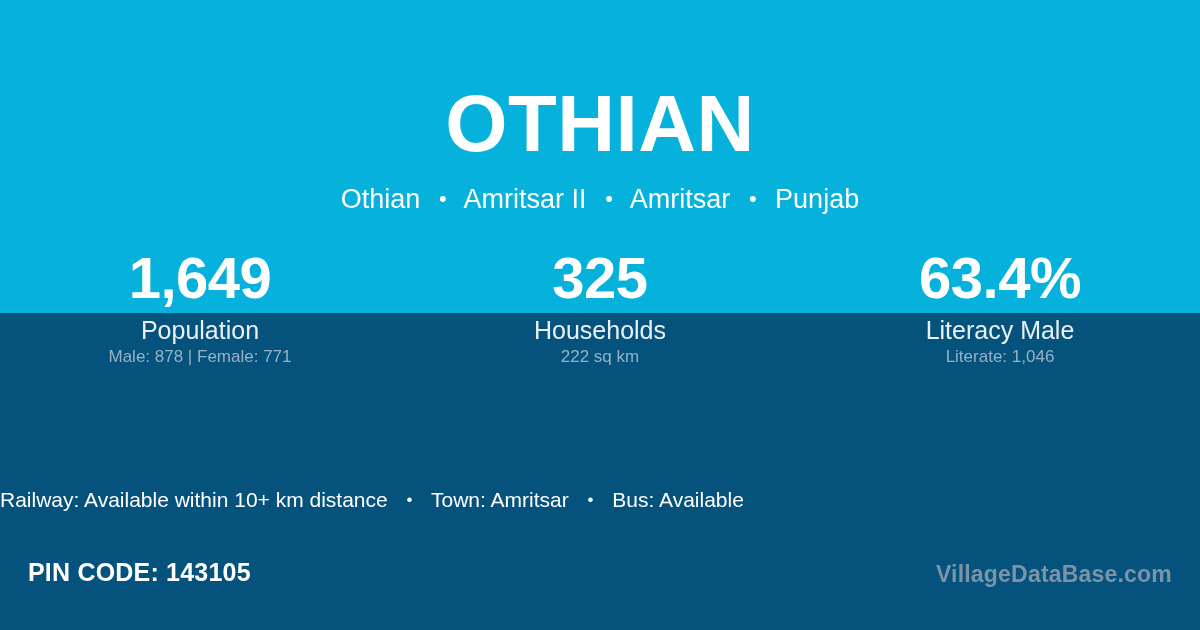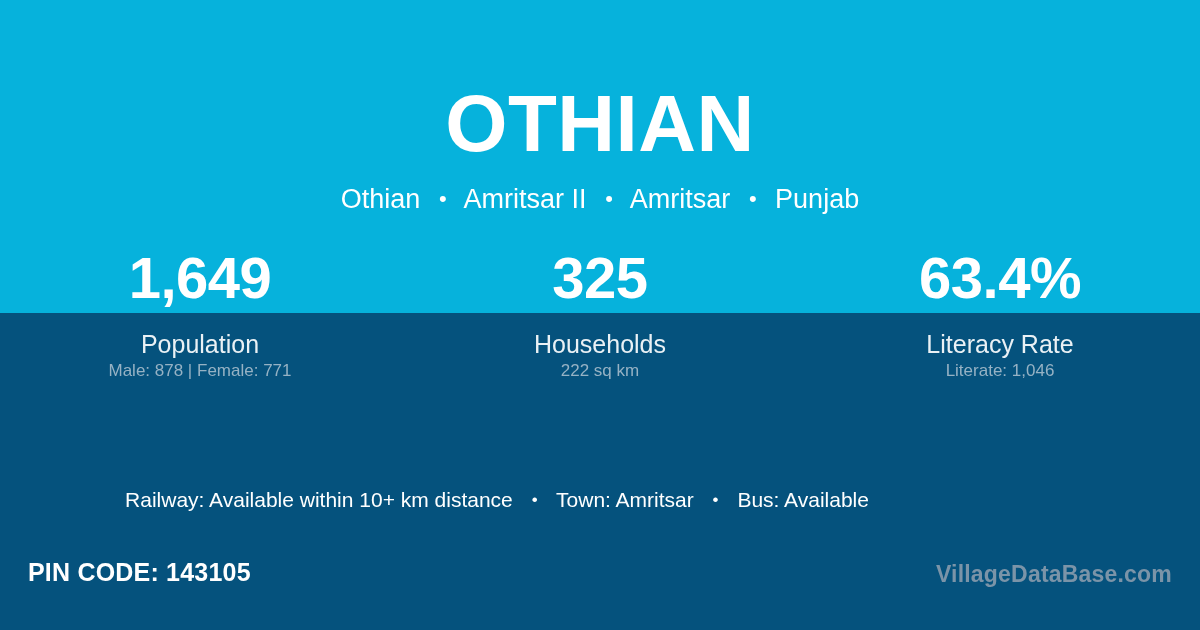--- a/index.html
+++ b/index.html
@@ -89,40 +89,39 @@
     text-align: center;
   }
   .stat-value {
     font-size: 58px;
     line-height: 70px;
     font-weight: 700;
     color: #ffffff;
     letter-spacing: -0.5px;
   }
   .stat-label {
-    margin-top: 15px;
+    margin-top: 1px;
     font-size: 25px;
     line-height: 32px;
     font-weight: 400;
     color: #eaf1f5;
   }
   .stat-sub {
     font-size: 17px;
     line-height: 22px;
     font-weight: 400;
     color: #96b2c4;
   }
 
   
   .facilities {
     position: absolute;
     left: 0;
     top: 486px;
     width: 994px;
-    text-align: center;
     font-size: 21px;
     line-height: 28px;
     color: #ffffff;
     white-space: nowrap;
     z-index: 3;
   }
   .facilities .item { display: inline; }
   .facilities .sep {
     display: inline;
     padding: 0 13px;
@@ -190,21 +189,21 @@
     </div>
 
     <div class="stat">
       <div class="stat-value">325</div>
       <div class="stat-label">Households</div>
       <div class="stat-sub">222 sq km</div>
     </div>
 
     <div class="stat">
       <div class="stat-value">63.4%</div>
-      <div class="stat-label">Literacy Rate</div>
+      <div class="stat-label">Literacy Male</div>
       <div class="stat-sub">Literate: 1,046</div>
     </div>
 
   </div>
 
   <div class="facilities">
     <span class="item">Railway: Available within 10+ km distance</span>
     <span class="sep">•</span>
     <span class="item">Town: Amritsar</span>
     <span class="sep">•</span>

